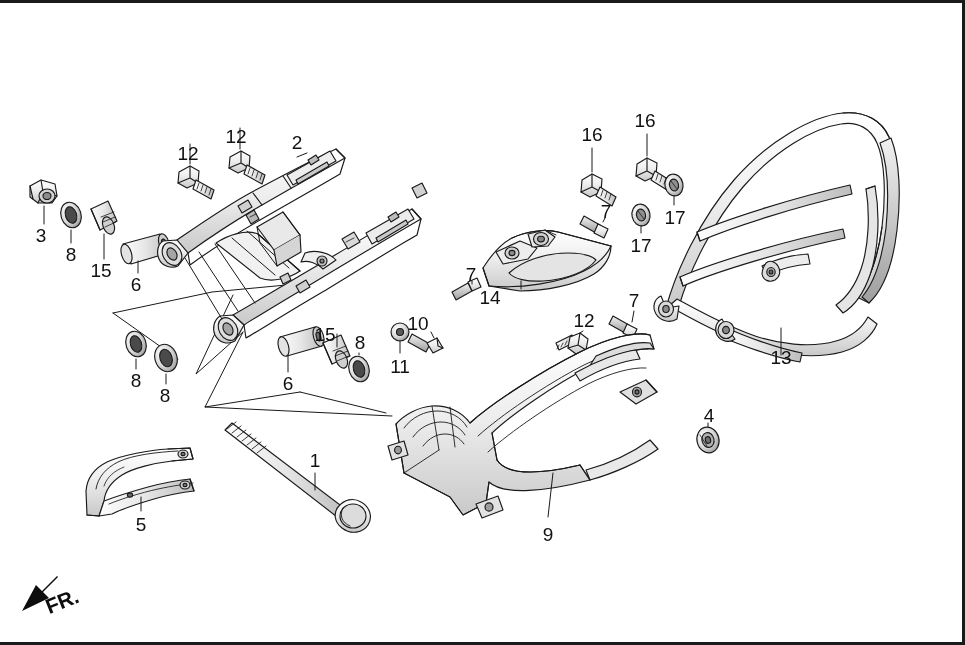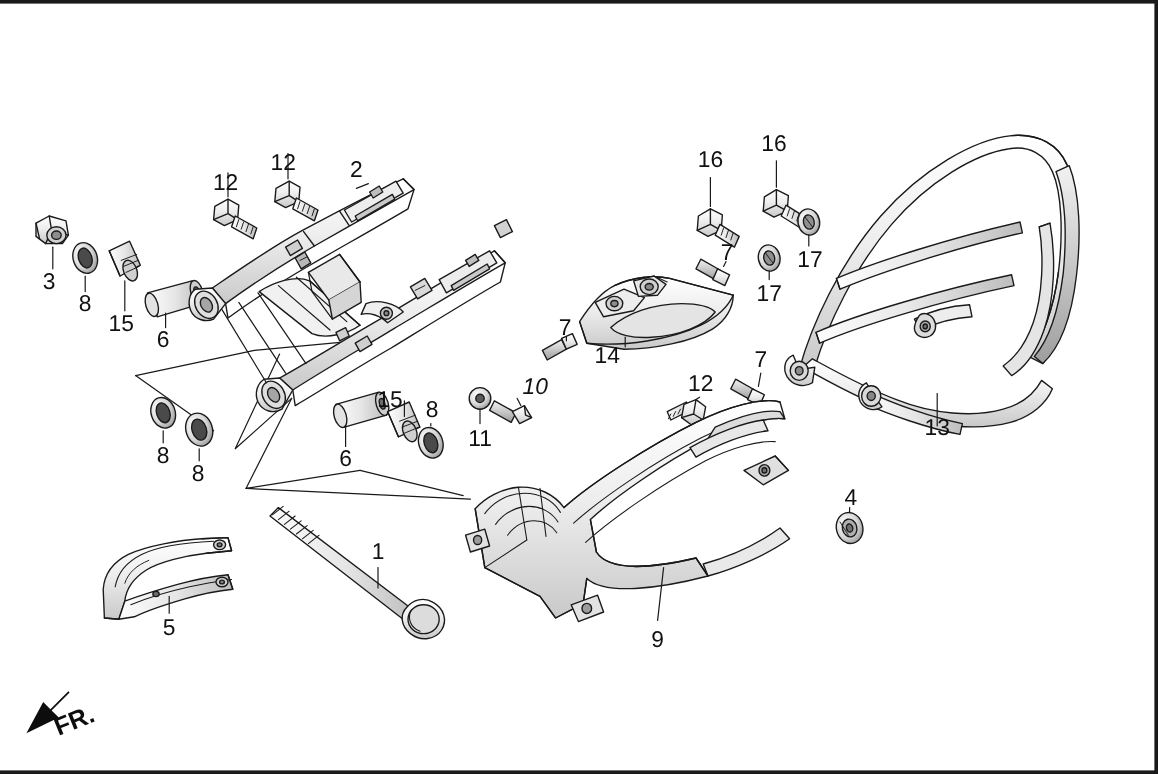--- a/index.html
+++ b/index.html
@@ -401,23 +401,23 @@
   <div class="lbl" style="left:136px;top:281px;">6</div>
   <div class="lbl" style="left:188px;top:150px;">12</div>
   <div class="lbl" style="left:236px;top:133px;">12</div>
   <div class="lbl" style="left:297px;top:139px;">2</div>
   <div class="lbl" style="left:136px;top:377px;">8</div>
   <div class="lbl" style="left:165px;top:392px;">8</div>
   <div class="lbl" style="left:288px;top:380px;">6</div>
   <div class="lbl" style="left:325px;top:331px;">15</div>
   <div class="lbl" style="left:360px;top:339px;">8</div>
   <div class="lbl" style="left:400px;top:363px;">11</div>
-  <div class="lbl" style="left:446px;top:320px;font-style:italic;">10</div>
+  <div class="lbl" style="left:418px;top:320px;">10</div>
   <div class="lbl" style="left:471px;top:271px;">7</div>
-  <div class="lbl" style="left:506px;top:294px;">14</div>
+  <div class="lbl" style="left:490px;top:294px;">14</div>
   <div class="lbl" style="left:606px;top:208px;">7</div>
   <div class="lbl" style="left:592px;top:131px;">16</div>
   <div class="lbl" style="left:645px;top:117px;">16</div>
   <div class="lbl" style="left:641px;top:242px;">17</div>
   <div class="lbl" style="left:675px;top:214px;">17</div>
   <div class="lbl" style="left:634px;top:297px;">7</div>
   <div class="lbl" style="left:584px;top:317px;">12</div>
   <div class="lbl" style="left:781px;top:354px;">13</div>
   <div class="lbl" style="left:709px;top:412px;">4</div>
   <div class="lbl" style="left:548px;top:531px;">9</div>

